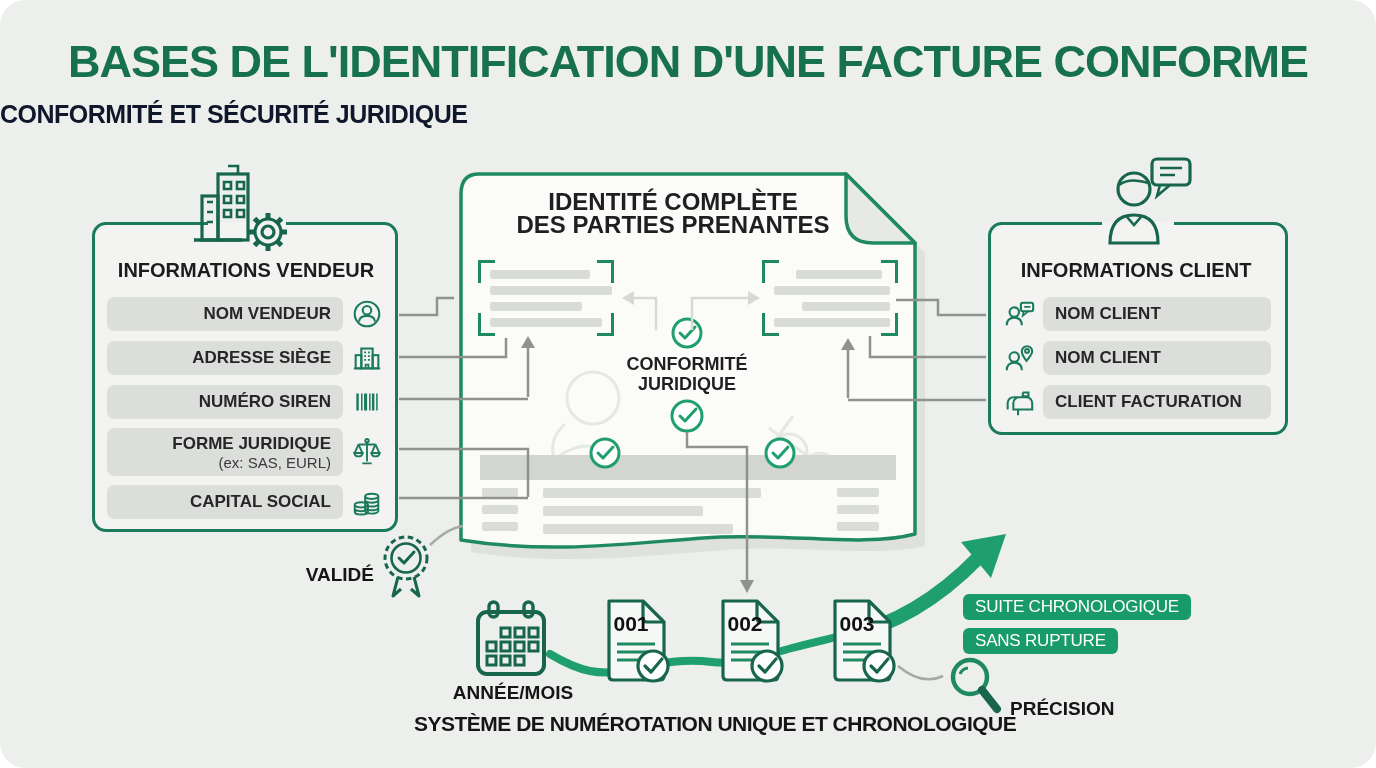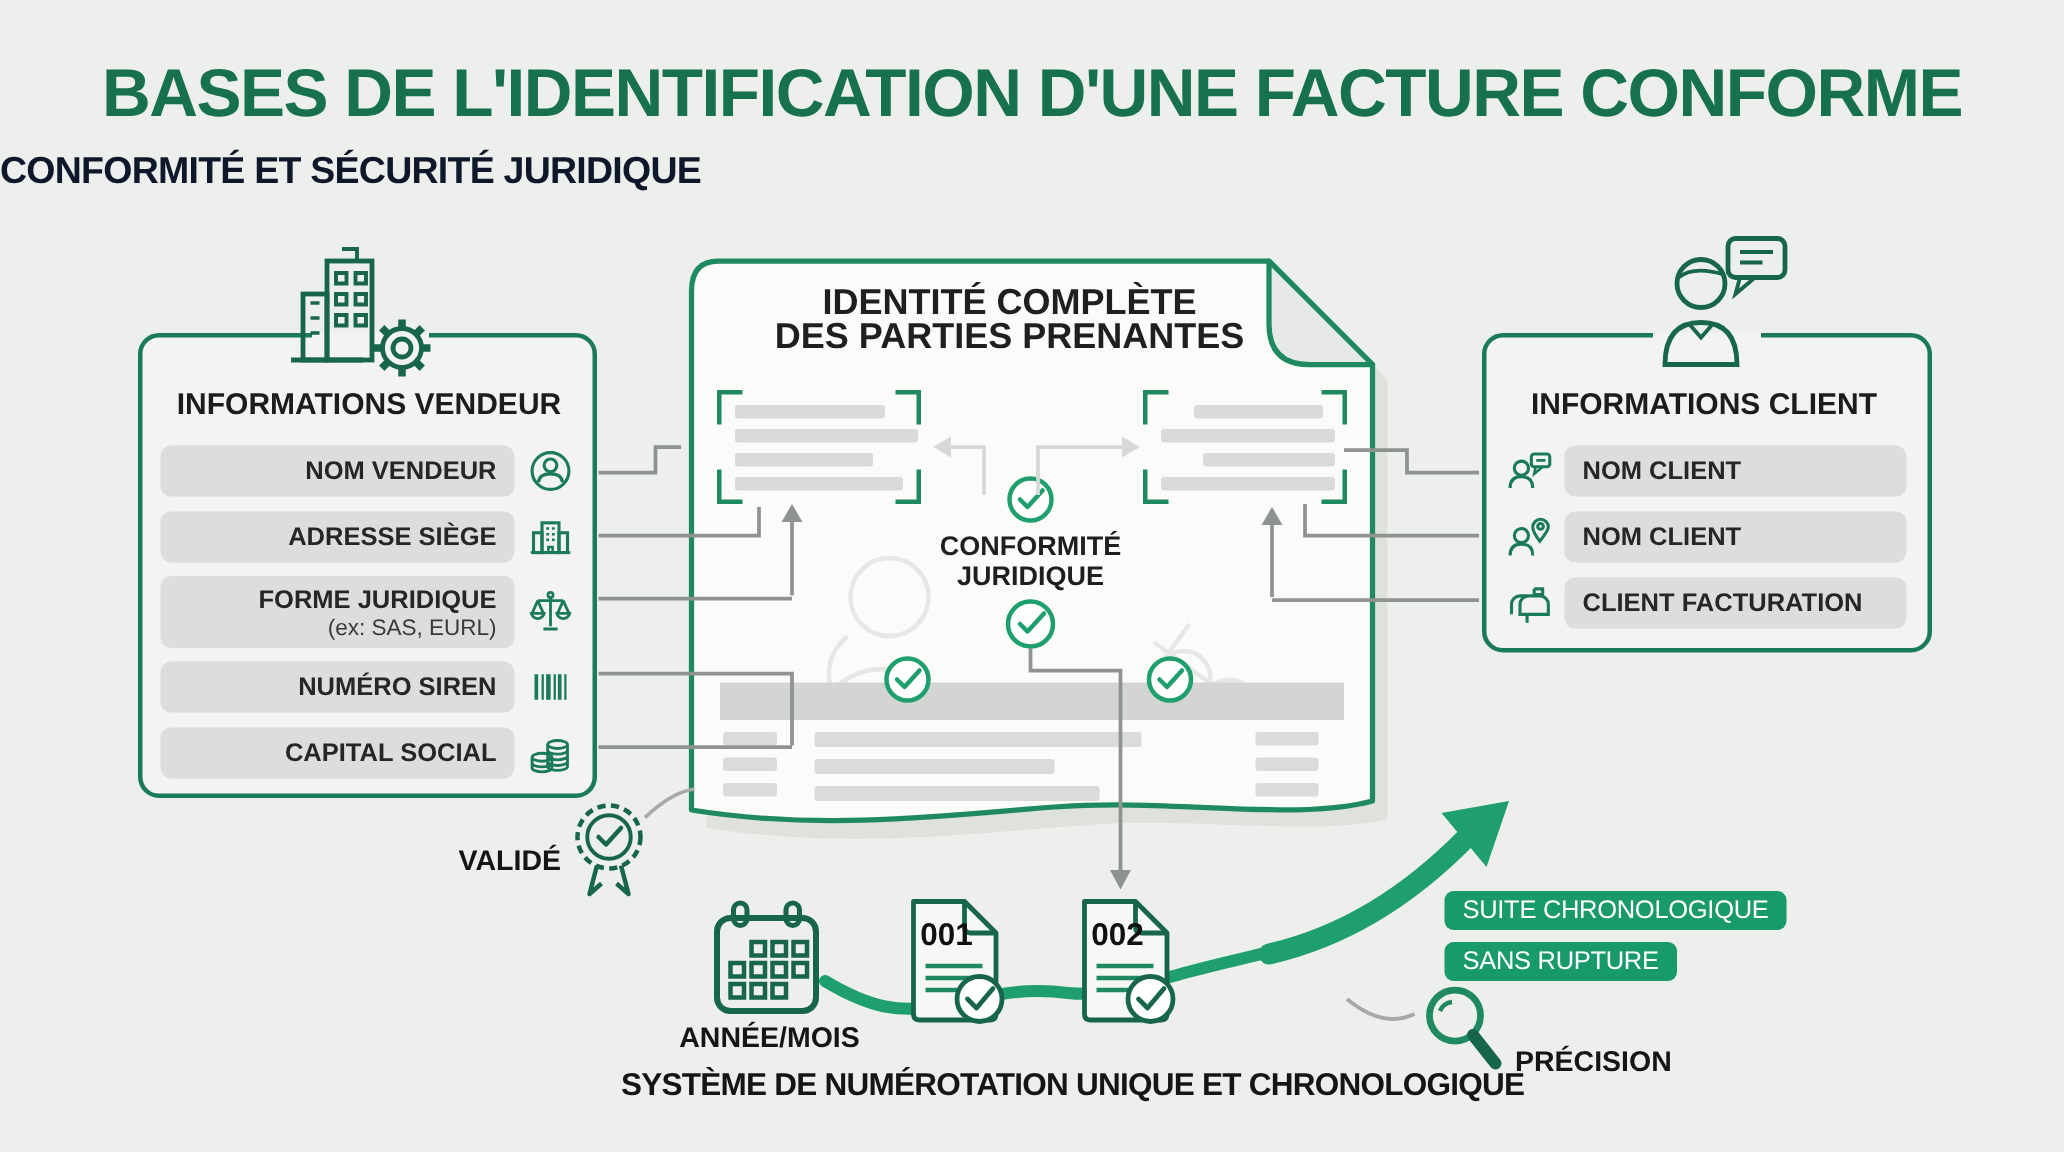--- a/index.html
+++ b/index.html
@@ -1,20 +1,21 @@
 <!DOCTYPE html>
 <html><head>
 <meta charset="utf-8">
 <style>
   html,body{margin:0;padding:0;}
   .canvas{
     position:relative;width:1376px;height:768px;overflow:hidden;
     background:#edefec;
     font-family:"Liberation Sans", sans-serif;
     color:#1d1d1d;
+    border-radius:25px;
   }
   
   .title{
     position:absolute;left:0;top:36px;width:100%;text-align:center;
     font-size:45px;font-weight:700;letter-spacing:-1px;color:#17714f;white-space:nowrap;
   }
   .subtitle{
     position:absolute;left:0;top:100px;width:100%;text-align:left;
     font-size:25px;font-weight:700;letter-spacing:-0.5px;color:#0f172a;
   }
@@ -229,46 +230,46 @@
         <svg width="34" height="34" viewBox="0 0 36 36" fill="none" stroke="#1b7a5c" stroke-width="2.2">
             <rect x="12" y="8" width="12" height="21"></rect>
             <rect x="6" y="15" width="6" height="14"></rect>
             <rect x="24" y="15" width="6" height="14"></rect>
             <path d="M15,12 h2 M19,12 h2 M15,16 h2 M19,16 h2 M15,20 h2 M19,20 h2 M16.5,29 v-4 h3 v4 M4,29 h28" stroke-width="1.8"></path>
           </svg>
       </span>
     </div>
 
     <div class="prow">
-      <div class="pill tall">
-        <span>FORME JURIDIQUE</span>
-        <span class="sub">(ex: SAS, EURL)</span>
-      </div>
-      <span class="row-icon">
-        <svg width="34" height="34" viewBox="0 0 36 36" fill="none" stroke="#1b7a5c" stroke-width="2">
-            <path d="M18,7 V28 M13,30 h10 M9,10 h18"></path>
-            <circle cx="18" cy="6" r="1.8"></circle>
-            <path d="M9,10 L5,19 M9,10 L13,19 M4.5,19 A4.6,4.6 0 0 0 13.5,19 Z"></path>
-            <path d="M27,10 L23,19 M27,10 L31,19 M22.5,19 A4.6,4.6 0 0 0 31.5,19 Z"></path>
-          </svg>
-      </span>
-    </div>
-
-    <div class="prow">
       <div class="pill">
           <span>NUMÉRO SIREN</span>
         </div>
       <span class="row-icon">
         <svg width="34" height="34" viewBox="0 0 36 36" stroke="#1b7a5c" fill="none">
             <path d="M8,9 V27" stroke-width="2.6"></path>
             <path d="M12.5,9 V27" stroke-width="1.6"></path>
             <path d="M16.5,9 V27" stroke-width="3.2"></path>
             <path d="M21,9 V27" stroke-width="1.6"></path>
             <path d="M24.5,9 V27" stroke-width="2.6"></path>
             <path d="M28.5,9 V27" stroke-width="1.6"></path>
+          </svg>
+      </span>
+    </div>
+
+    <div class="prow">
+      <div class="pill tall">
+        <span>FORME JURIDIQUE</span>
+        <span class="sub">(ex: SAS, EURL)</span>
+      </div>
+      <span class="row-icon">
+        <svg width="34" height="34" viewBox="0 0 36 36" fill="none" stroke="#1b7a5c" stroke-width="2">
+            <path d="M18,7 V28 M13,30 h10 M9,10 h18"></path>
+            <circle cx="18" cy="6" r="1.8"></circle>
+            <path d="M9,10 L5,19 M9,10 L13,19 M4.5,19 A4.6,4.6 0 0 0 13.5,19 Z"></path>
+            <path d="M27,10 L23,19 M27,10 L31,19 M22.5,19 A4.6,4.6 0 0 0 31.5,19 Z"></path>
           </svg>
       </span>
     </div>
 
     <div class="prow">
       <div class="pill">
           <span>CAPITAL SOCIAL</span>
         </div>
       <span class="row-icon">
         <svg width="34" height="34" viewBox="0 0 36 36" fill="none" stroke="#1b7a5c" stroke-width="2">
@@ -402,20 +403,32 @@
       <path d="M9,3 H43 L64,24 V78 Q64,82 60,82 H13 Q9,82 9,78 Z" stroke-width="3.2" fill="#f6f8f5" stroke-linejoin="round"></path>
       <path d="M43,3 V20 Q43,24 47,24 H64" stroke-width="3.2"></path>
       <g stroke="#1f8a62" stroke-width="3">
           <path d="M17,46 H55 M17,54 H55 M17,62 H40"></path>
         </g>
       <circle cx="53" cy="68" r="15" fill="#fff" stroke-width="3.2"></circle>
       <path d="M45,68 l6,6 l11,-13" stroke-width="3.2" stroke-linecap="round" stroke-linejoin="round"></path>
     </svg>
     <div class="num">002</div>
   </div>
+  <div class="invoice" style="left:826px;top:598px;">
+    <svg width="74" height="92" viewBox="0 0 74 92" fill="none" stroke="#17654d">
+      <path d="M9,3 H43 L64,24 V78 Q64,82 60,82 H13 Q9,82 9,78 Z" stroke-width="3.2" fill="#f6f8f5" stroke-linejoin="round"></path>
+      <path d="M43,3 V20 Q43,24 47,24 H64" stroke-width="3.2"></path>
+      <g stroke="#1f8a62" stroke-width="3">
+          <path d="M17,46 H55 M17,54 H55 M17,62 H40"></path>
+        </g>
+      <circle cx="53" cy="68" r="15" fill="#fff" stroke-width="3.2"></circle>
+      <path d="M45,68 l6,6 l11,-13" stroke-width="3.2" stroke-linecap="round" stroke-linejoin="round"></path>
+    </svg>
+    <div class="num">003</div>
+  </div>
 
   <div class="badge" style="left:963px;top:594px;">SUITE CHRONOLOGIQUE</div>
   <div class="badge" style="left:963px;top:628px;">SANS RUPTURE</div>
 
   <div class="top-icon" style="left:942px;top:652px;z-index:5;">
     <svg width="68" height="76" viewBox="0 0 68 76" fill="none">
       <circle cx="28" cy="25" r="17" stroke="#1f8a62" stroke-width="4.5"></circle>
       <path d="M18,22 a10,10 0 0 1 8,-6" stroke="#1f8a62" stroke-width="3"></path>
       <path d="M40,38 L55,57" stroke="#17654d" stroke-width="8" stroke-linecap="round"></path>
     </svg>

